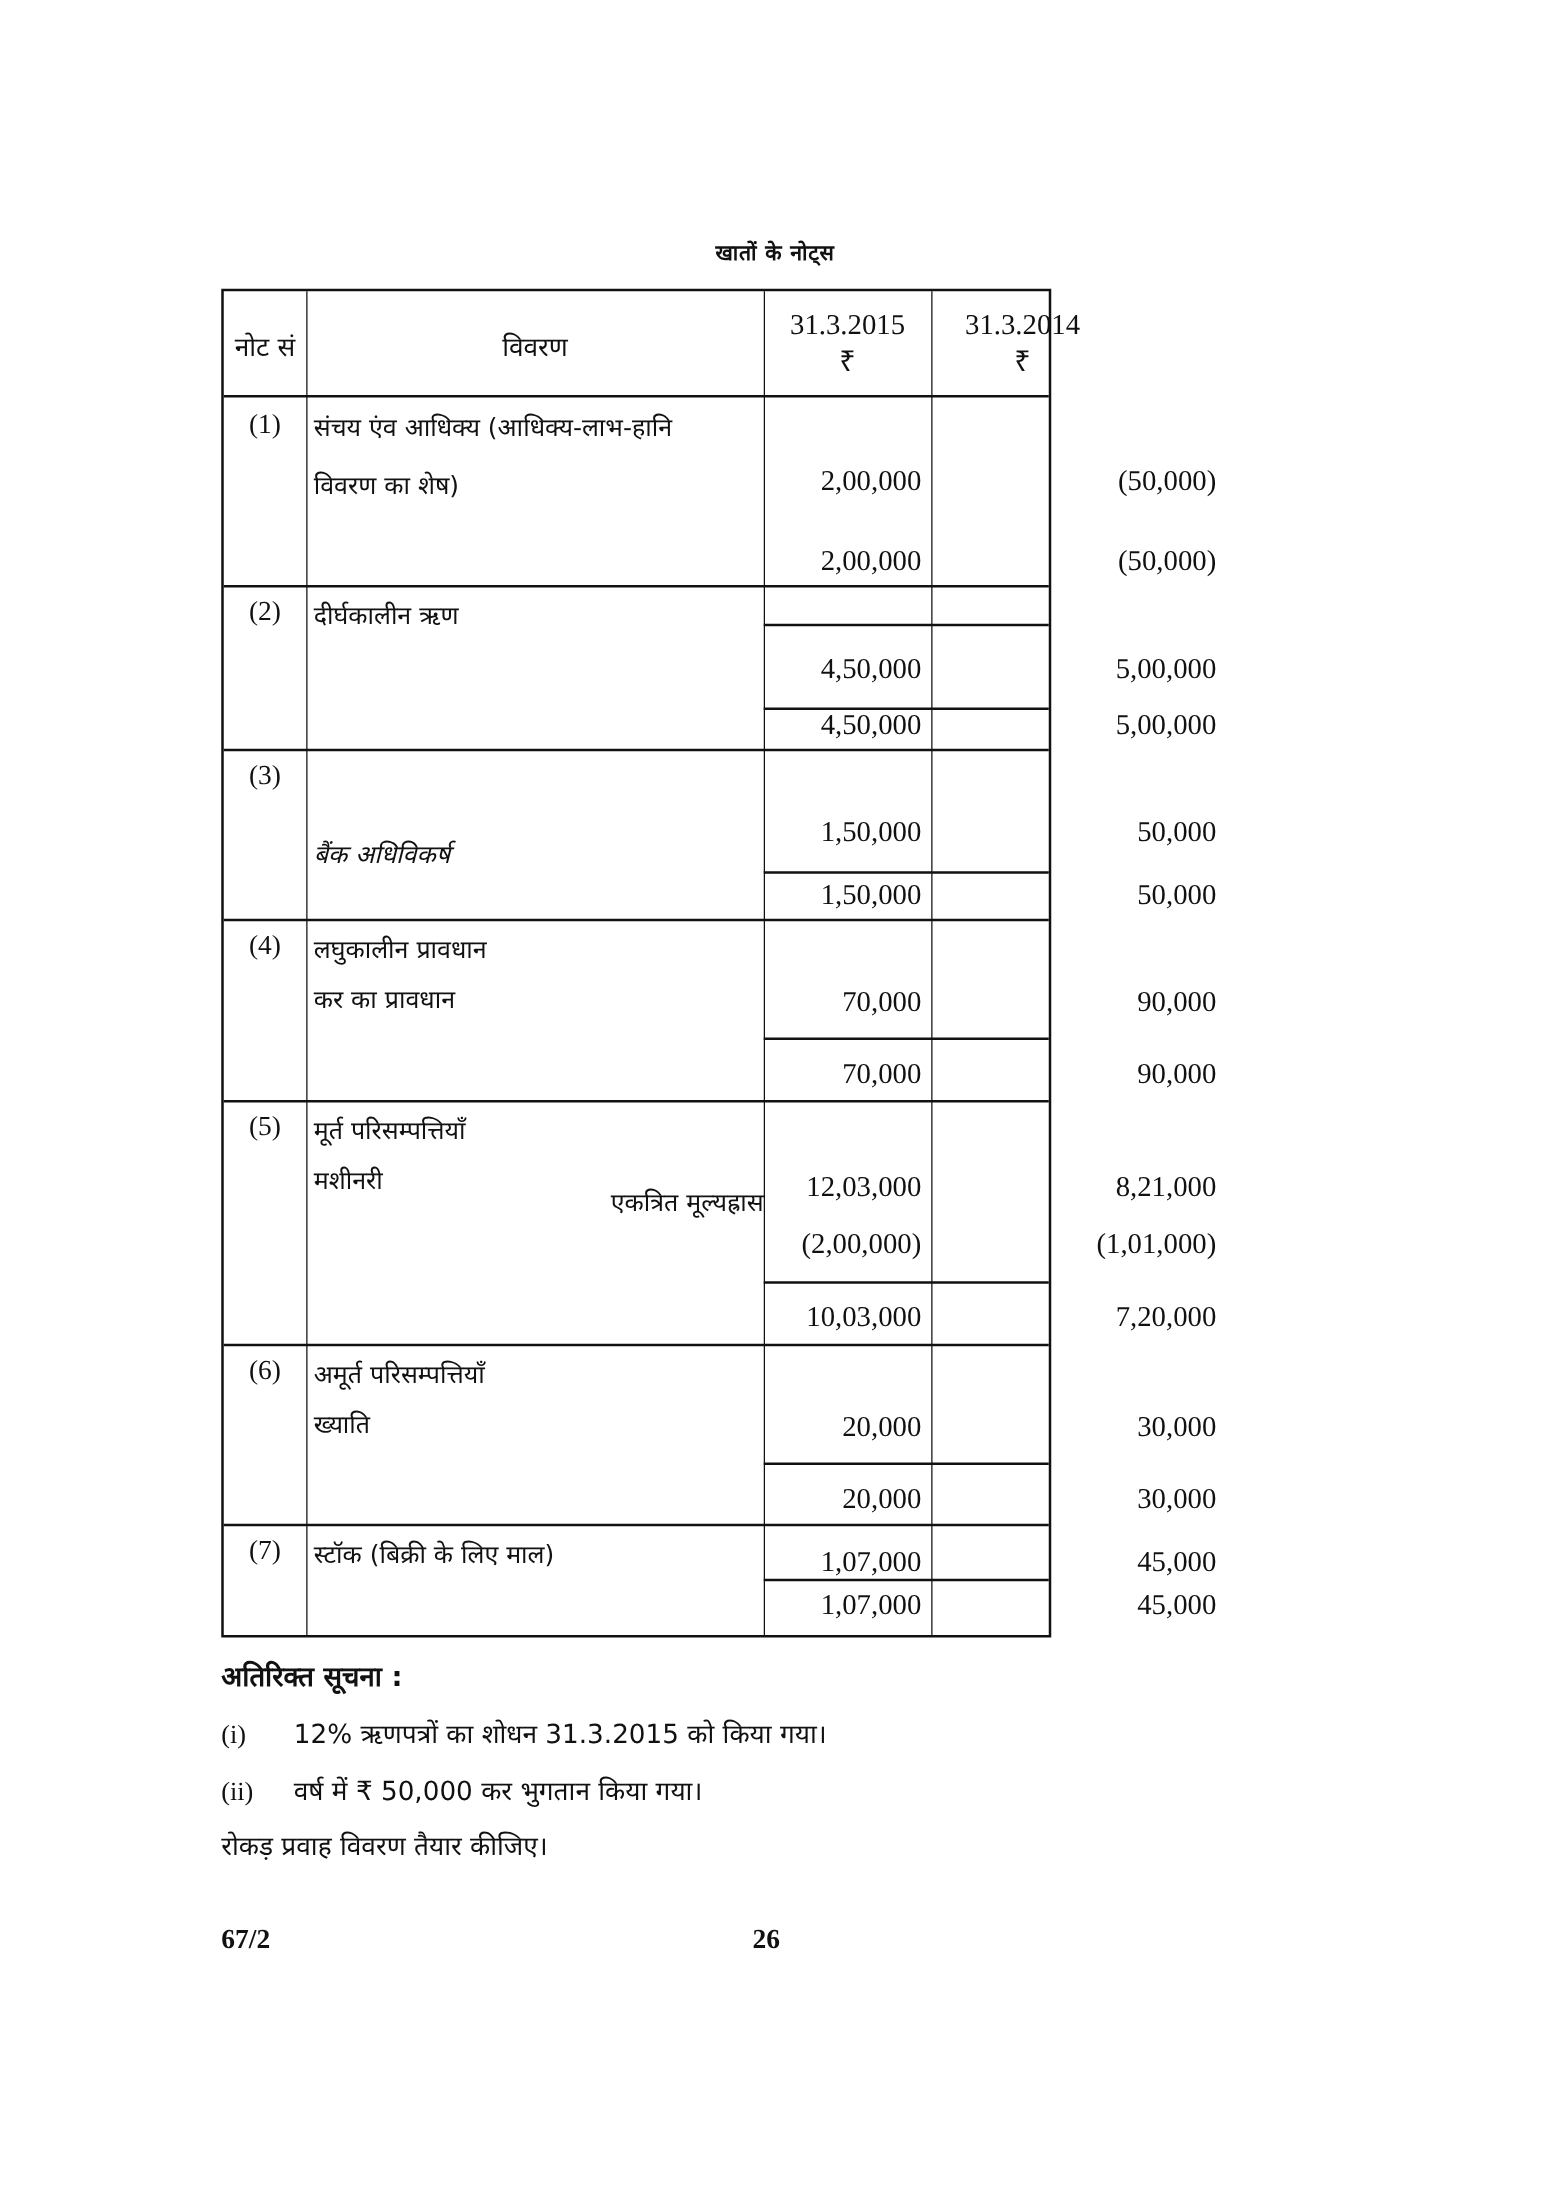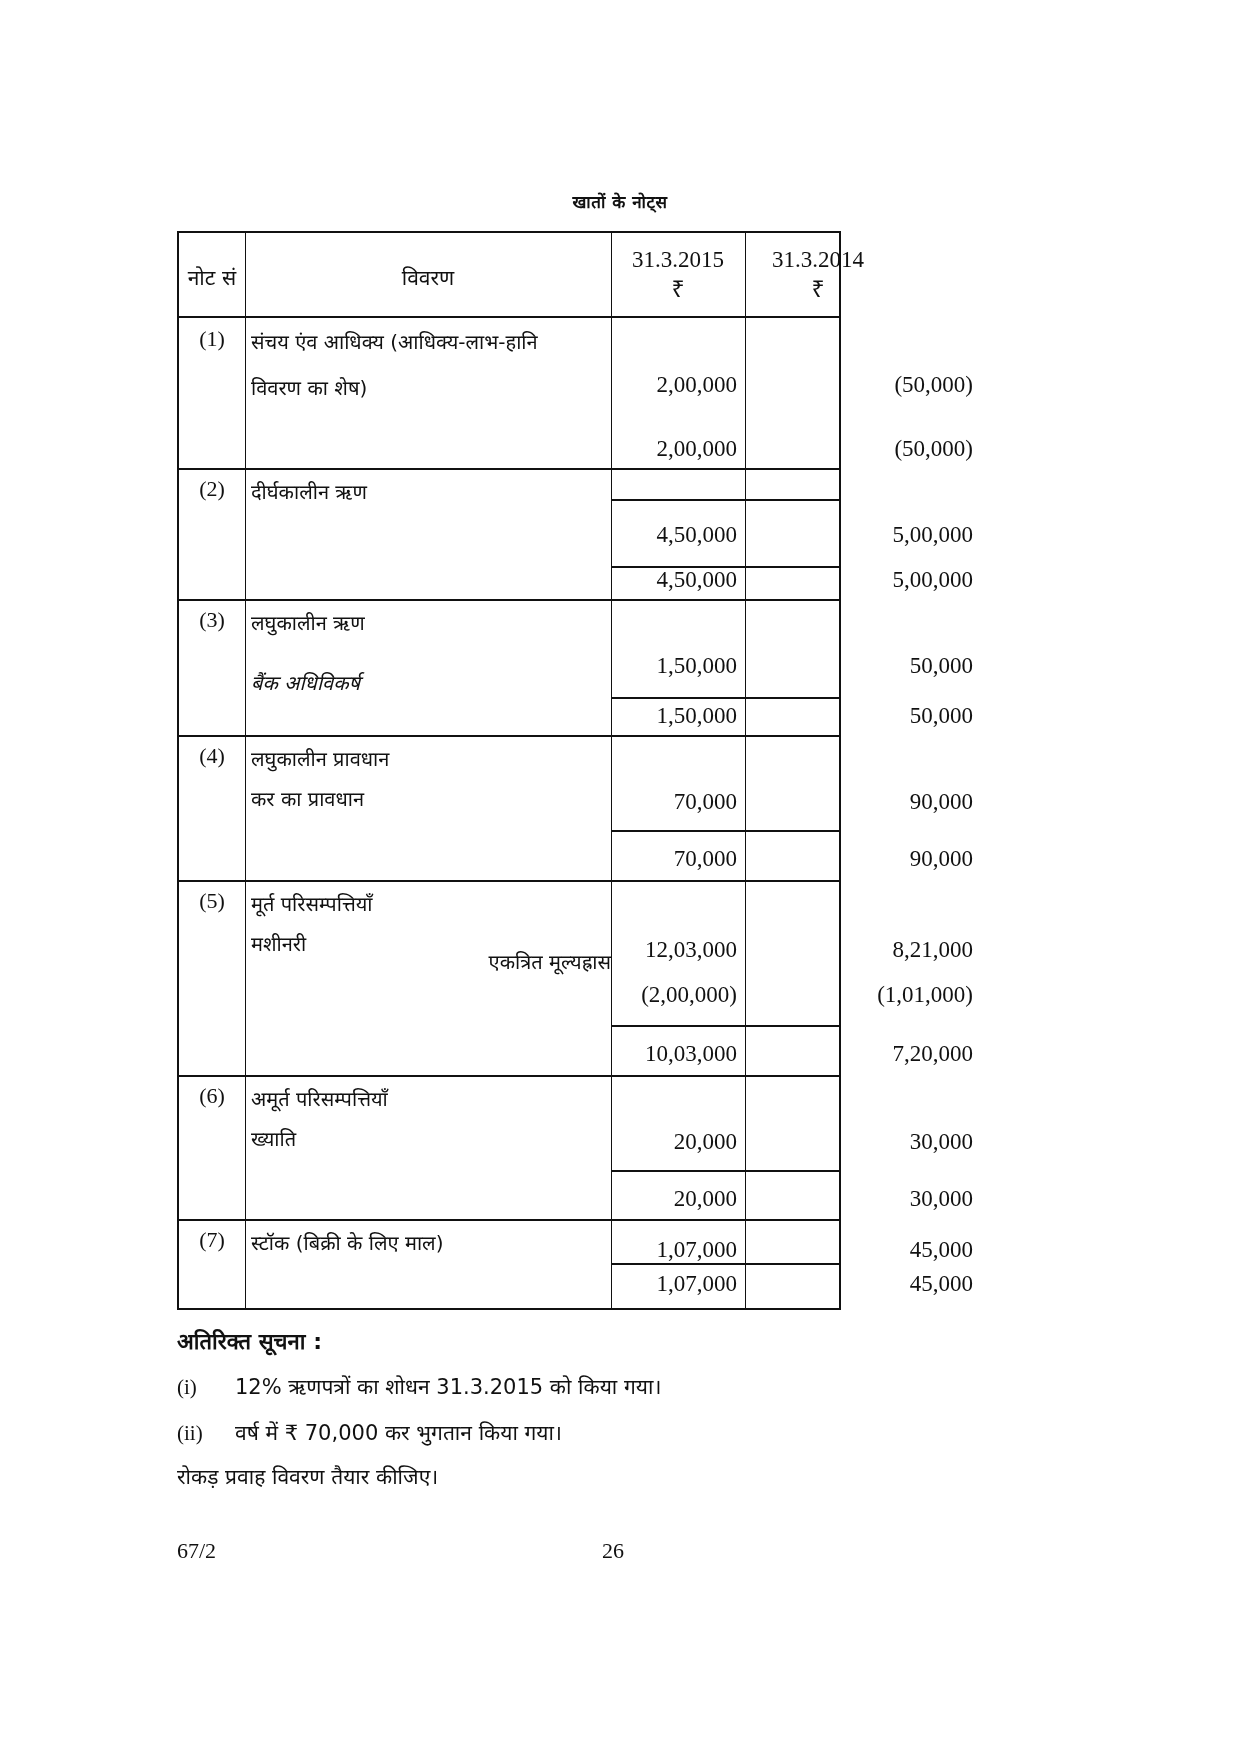--- a/index.html
+++ b/index.html
@@ -14,21 +14,21 @@
     .cell { position: absolute; box-sizing: border-box; font-size: 22px; }
     .hdr { text-align: center; font-family: Liberation Serif, serif; font-size: 23px; line-height: 30px; }
     .hdr-dev { font-family: "DejaVu Sans", sans-serif; font-size: 21px; }
     .num { text-align: right; font-family: "Liberation Serif", serif; font-size: 23px; padding-right: 8px; white-space: nowrap; }
     .noteno { text-align: center; font-family: "Liberation Serif", serif; font-size: 22px; }
     .desc { font-family: "DejaVu Sans", sans-serif; font-size: 20px; padding-left: 6px; white-space: nowrap; }
     .addl { position: absolute; left: 177px; font-family: "DejaVu Sans", sans-serif; font-size: 21px; }
     .addl-title { top: 1325px; font-weight: bold; font-size: 22px; }
     .addl-item { white-space: nowrap; }
     .addl-item .marker { display: inline-block; width: 58px; font-family: "Liberation Serif", serif; }
-    .footer { position: absolute; top: 1538px; font-family: "Liberation Serif", serif; font-weight: normal; font-size: 22px; }
+    .footer { position: absolute; top: 1538px; font-family: "Liberation Serif", serif; font-weight: bold; font-size: 22px; }
   </style>
 </head>
 <body>
 
 <div class="title">खातों के नोट्स</div>
 
 <div class="table">
 
   <div class="vline" style="left:66px"></div>
   <div class="vline" style="left:432px"></div>
@@ -58,21 +58,20 @@
     <div class="hline" style="left:0;right:0;top:235px;"></div>
     <div class="cell noteno" style="left:0;width:66px;top:243px;">(2)</div>
     <div class="cell desc" style="left:66px;width:366px;top:245px;">दीर्घकालीन ऋण</div>
     <div class="cell num" style="left:432px;width:134px;top:289px;">4,50,000</div>
     <div class="cell num" style="left:566px;width:236px;top:289px;">5,00,000</div>
     <div class="hline" style="left:432px;right:0;top:333px;"></div>
     <div class="cell num" style="left:432px;width:134px;top:334px;">4,50,000</div>
     <div class="cell num" style="left:566px;width:236px;top:334px;">5,00,000</div>
     <div class="hline" style="left:0;right:0;top:366px;"></div>
     <div class="cell noteno" style="left:0;width:66px;top:374px;">(3)</div>
-    <div class="cell desc" style="left:66px;width:366px;top:376px;">लघुकालीन ऋण</div>
     <div class="cell desc" style="left:66px;width:366px;top:436px;font-style:italic;">बैंक अधिविकर्ष</div>
     <div class="cell num" style="left:432px;width:134px;top:420px;">1,50,000</div>
     <div class="cell num" style="left:566px;width:236px;top:420px;">50,000</div>
     <div class="hline" style="left:432px;right:0;top:464px;"></div>
     <div class="cell num" style="left:432px;width:134px;top:470px;">1,50,000</div>
     <div class="cell num" style="left:566px;width:236px;top:470px;">50,000</div>
     <div class="hline" style="left:0;right:0;top:502px;"></div>
     <div class="cell noteno" style="left:0;width:66px;top:510px;">(4)</div>
     <div class="cell desc" style="left:66px;width:366px;top:512px;">लघुकालीन प्रावधान</div>
     <div class="cell desc" style="left:66px;width:366px;top:552px;">कर का प्रावधान</div>
@@ -110,18 +109,18 @@
     <div class="hline" style="left:432px;right:0;top:1030px;"></div>
     <div class="cell num" style="left:432px;width:134px;top:1038px;">1,07,000</div>
     <div class="cell num" style="left:566px;width:236px;top:1038px;">45,000</div>
   </div>
 
 <div class="addl addl-title">अतिरिक्त सूचना :</div>
 <div class="addl addl-item" style="top:1372px;">
   <span class="marker">(i)</span><span>12% ऋणपत्रों का शोधन 31.3.2015 को किया गया।</span>
 </div>
 <div class="addl addl-item" style="top:1418px;">
-  <span class="marker">(ii)</span><span>वर्ष में ₹ 70,000 कर भुगतान किया गया।</span>
+  <span class="marker">(ii)</span><span>वर्ष में ₹ 50,000 कर भुगतान किया गया।</span>
 </div>
 <div class="addl" style="top:1462px;">रोकड़ प्रवाह विवरण तैयार कीजिए।</div>
 
 <div class="footer" style="left:177px;">67/2</div>
 <div class="footer" style="left:602px;">26</div>
 
 </body></html>

